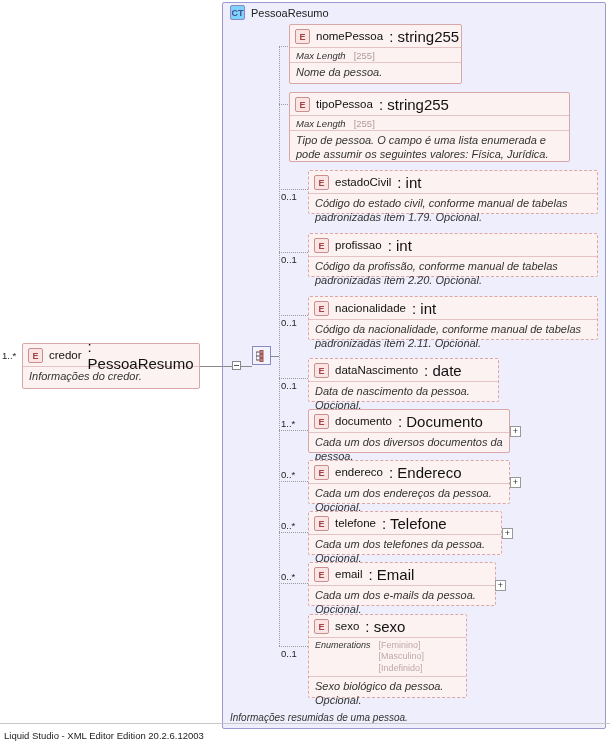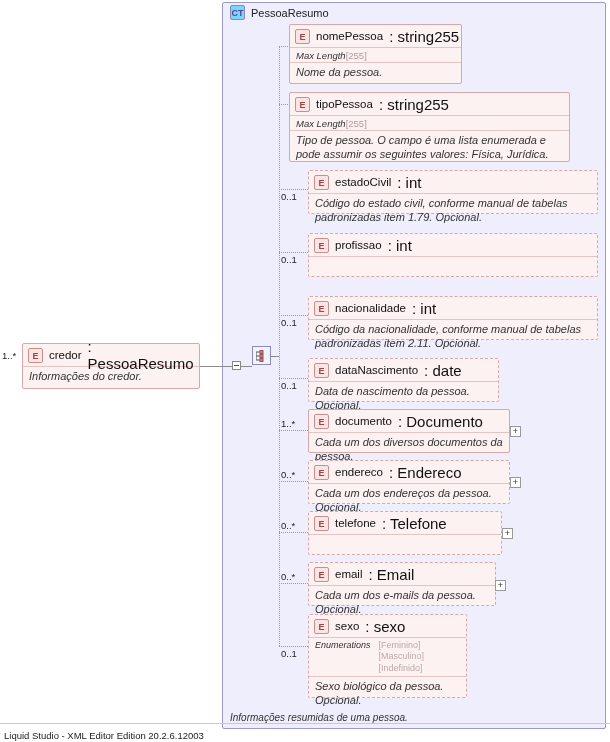--- a/index.html
+++ b/index.html
@@ -124,20 +124,21 @@
   }
   .desc {
     font-size: 11px;
     font-style: italic;
     color: #333;
     padding: 3px 5px 3px 6px;
     line-height: 1.25;
   }
   .facet {
     display: flex;
+    gap: 8px;
     font-size: 9.5px;
     font-style: italic;
     color: #333;
     padding: 2px 5px 1px 6px;
   }
   .facet .fv { color: #b09a9a; font-style: normal; }
   .enum-block {
     font-size: 9px;
     font-style: italic;
     color: #333;
@@ -307,20 +308,21 @@
 
   <div class="dotline-h" style="left:279px; top:252px; width:29px;"></div>
   <div class="occurs" style="left:281px; top:254px;">0..1</div>
   <div class="elem dashed" style="left:308px; top:233px; width:290px; height:44px;">
     <div class="hdr">
       <span class="e-badge">E</span>
       <span class="e-name">profissao</span>
       <span class="e-type">: int</span>
     </div>
     <div class="sep"></div>
+    <div class="desc">Código da profissão, conforme manual de tabelas padronizadas item 2.20. Opcional.</div>
   </div>
 
   <div class="dotline-h" style="left:279px; top:315px; width:29px;"></div>
   <div class="occurs" style="left:281px; top:317px;">0..1</div>
   <div class="elem dashed" style="left:308px; top:296px; width:290px; height:44px;">
     <div class="hdr">
       <span class="e-badge">E</span>
       <span class="e-name">nacionalidade</span>
       <span class="e-type">: int</span>
     </div>
@@ -368,20 +370,21 @@
 
   <div class="dotline-h" style="left:279px; top:532px; width:29px;"></div>
   <div class="occurs" style="left:281px; top:520px;">0..*</div>
   <div class="elem dashed" style="left:308px; top:511px; width:194px; height:44px;">
     <div class="hdr">
       <span class="e-badge">E</span>
       <span class="e-name">telefone</span>
       <span class="e-type">: Telefone</span>
     </div>
     <div class="sep"></div>
+    <div class="desc">Cada um dos telefones da pessoa. Opcional.</div>
   </div>
   <div class="plusbox" style="left:502px; top:528px;">+</div>
 
   <div class="dotline-h" style="left:279px; top:583px; width:29px;"></div>
   <div class="occurs" style="left:281px; top:571px;">0..*</div>
   <div class="elem dashed" style="left:308px; top:562px; width:188px; height:44px;">
     <div class="hdr">
       <span class="e-badge">E</span>
       <span class="e-name">email</span>
       <span class="e-type">: Email</span>

